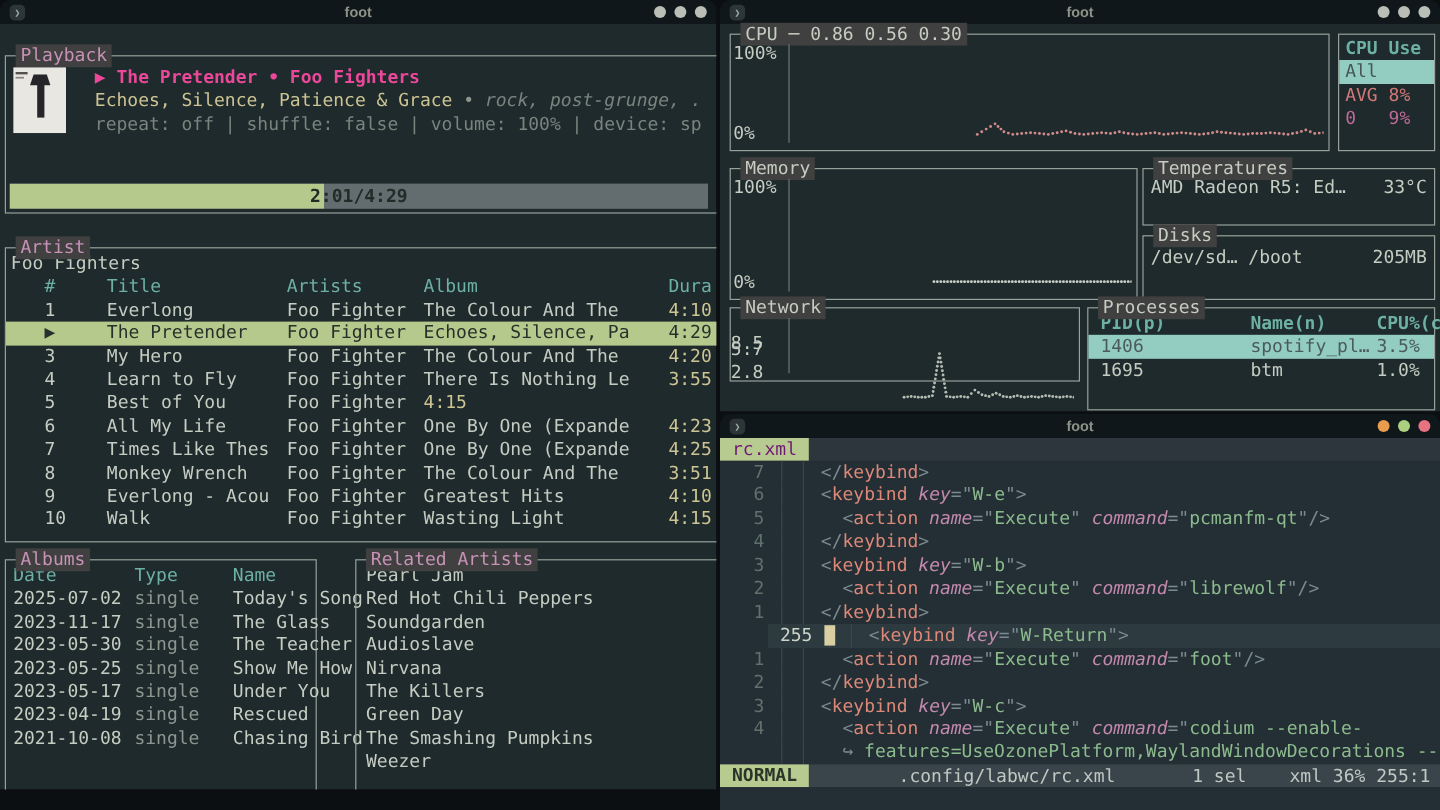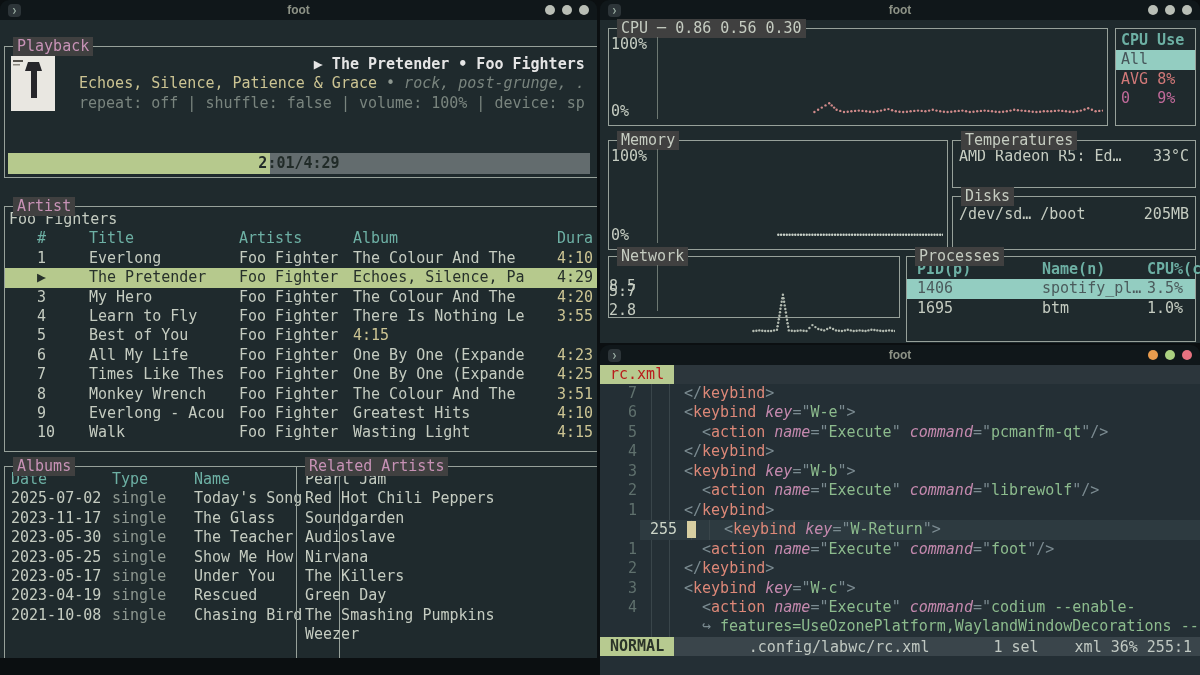--- a/index.html
+++ b/index.html
@@ -37,21 +37,21 @@
   }
   .pink { color:#c792b6; }
   .teal { color:#6db0a4; }
   .grey { color:#8d9790; }
   .cream { color:#ccc493; }
 
   
   #player { left:0; top:0; width:597px; height:658px; }
   .pb-art { position:absolute; left:6px; top:9px; width:44px; height:55px; }
   .pb-lines { position:absolute; left:74px; top:8px; line-height:19.4px; white-space:nowrap; }
-  .pb-now { color:#e5e5e5; font-weight:bold;text-align:right; }
+  .pb-now { color:#ec4899; font-weight:bold; }
   .pb-genres { font-style:italic; color:#79847e; }
   .pb-opts { color:#79847e; }
   .progress {
     position:absolute; left:3px; bottom:3px; width:582px; height:21px;
     background:#636c6e; overflow:hidden;
   }
   .progress-fill { position:absolute; left:0; top:0; bottom:0; background:#b6c98d; }
   .progress-label {
     position:absolute; left:0; right:0; text-align:center; line-height:21px;
     color:#212b28; font-weight:bold;
@@ -75,21 +75,21 @@
   .legend-all { background:#93cdc1; color:#46565a; }
   .avg { color:#d07878; } .cpu0 { color:#c06a9a; }
   .kv { display:flex; justify-content:space-between; padding:0 6px; line-height:19.4px; white-space:nowrap; }
   .pgrid { display:grid; grid-template-columns:125px 105px 1fr; padding-left:10px; }
   .proc-sel { background:#93cdc1; color:#4b5b5c; }
 
   
   #editor { left:600px; top:345px; width:600px; height:330px; }
   #editor .content { background:#242f35; }
   .tabbar { height:19px; background:#2c363c; display:flex; }
-  .tab { background:#b7ca90; color:#b91c1c; padding:0 10px; line-height:19px; }
+  .tab { background:#b7ca90; color:#701a75; padding:0 10px; line-height:19px; }
   .code { position:absolute; top:19px; left:0; right:0; height:253px; background:#242f35; }
   .cline { display:flex; height:19.46px; line-height:19.46px; white-space:nowrap; }
   .cline.cursorline { background:#2d3a40;margin-left:40px; }
   .gut { flex:0 0 46px; text-align:right; padding-right:9px; color:#5f706d; }
   .cursorline .gut { color:#ccd5c8; }
   .ctext { position:relative; flex:1; }
   .ctext::before, .ctext::after {
     content:""; position:absolute; top:0; bottom:0; width:1px; background:#39454a;
   }
   .ctext::before { left:5px; } .ctext::after { left:23px; }
@@ -218,21 +218,21 @@
           <div class="tgrid row19">
             <span class="c1">10</span>
             <span>Walk</span>
             <span>Foo Fighter</span>
             <span>Wasting Light</span>
             <span class="cream">4:15</span>
           </div>
         </div>
     </div>
 
-    <div class="box" style="left:4px;top:446px;width:336px;height:200px;">
+    <div class="box" style="left:4px;top:446px;width:260px;height:200px;">
       <span class="box-title pink">Albums</span>
       <div class="agrid row19 teal" style="margin-top:3px;">
         <span>Date</span>
         <span>Type</span>
         <span>Name</span>
       </div>
       <div id="album-rows">
           <div class="agrid row19">
             <span>2025-07-02</span>
             <span class="grey">single</span>

